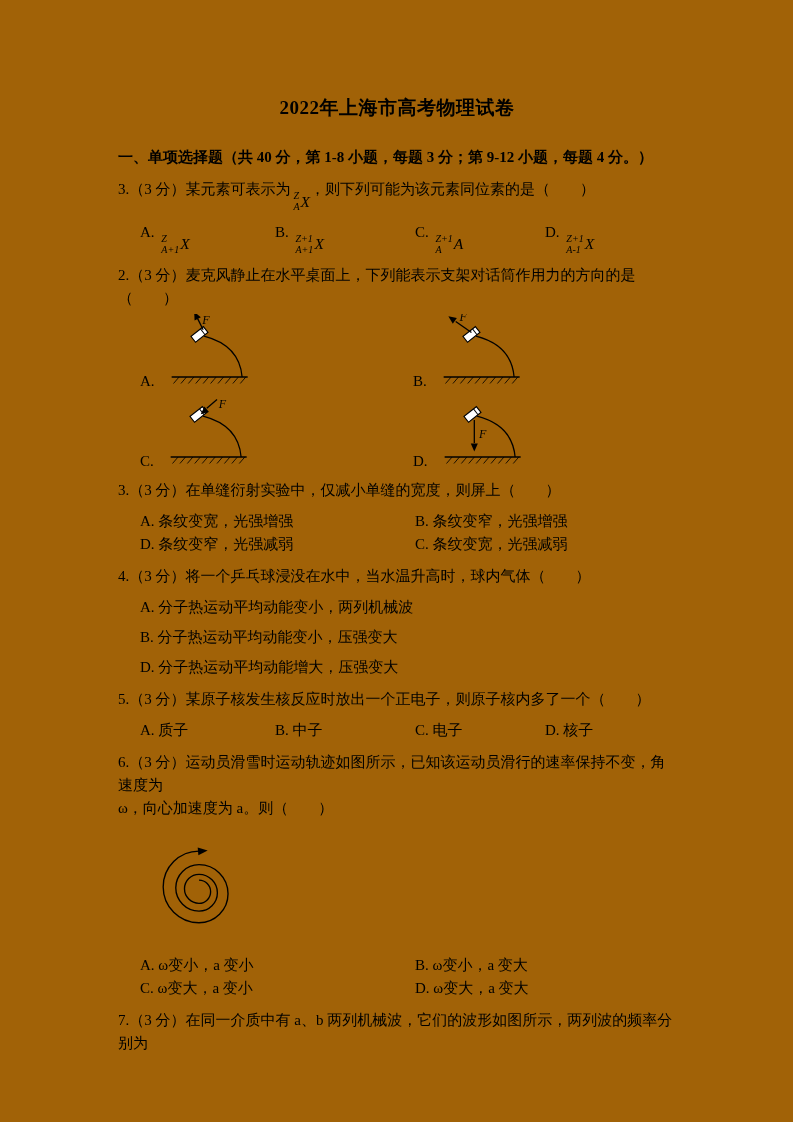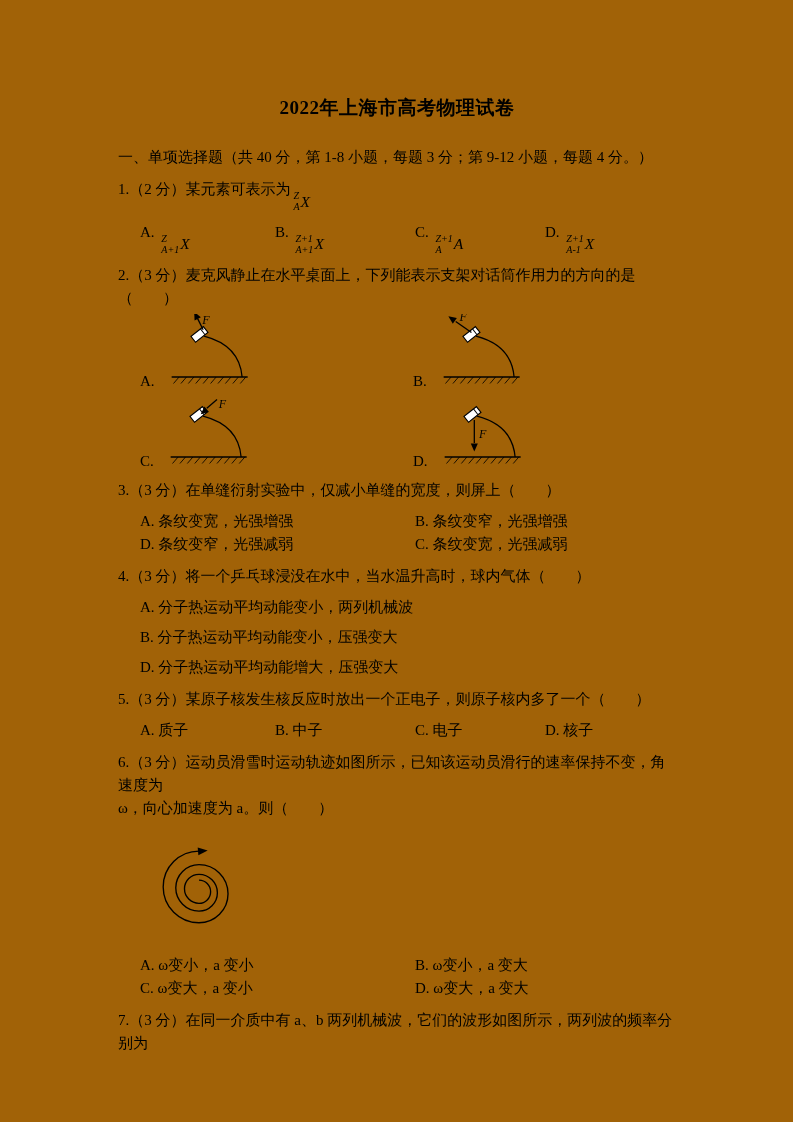--- a/index.html
+++ b/index.html
@@ -6,21 +6,21 @@
   html, body { background: #ffffff; }
   body {
     width: 793px; height: 1122px;
     font-family: "Liberation Serif", "DejaVu Serif", serif;
     color: #000;
   }
   .page { position: relative; width: 793px; height: 1122px; background: #a16207; overflow: hidden; }
   .content { padding: 96px 117px 0 118px; font-size: 15px; line-height: 23px; }
 
   .title { font-size: 19px; line-height: 24px; font-weight: bold; text-align: center; margin-bottom: 26px; letter-spacing: 0.5px; }
-  .section { font-weight: normal; margin-bottom: 9px; }
+  .section { font-weight: bold; margin-bottom: 9px; }
 
   .q { margin-bottom: 9px; }
   .stem { margin-bottom: 8px; }
   .stem.tight { margin-bottom: 4px; }
   .opts-indent { padding-left: 22px; }
 
   .row4 { display: flex; align-items: center; }
   .row4 .o1 { width: 135px; } .row4 .o2 { width: 140px; } .row4 .o3 { width: 130px; }
 
   .grid2 { display: grid; grid-template-columns: 275px 1fr; }
@@ -47,27 +47,27 @@
 <body>
 
 <div class="page">
   <div class="content">
 
     <h1 class="title">2022年上海市高考物理试卷</h1>
 
     <p class="section">一、单项选择题（共 40 分，第 1-8 小题，每题 3 分；第 9-12 小题，每题 4 分。）</p>
 
     <div class="q">
-      <p class="stem"><span>1.（2 分）某元素可表示为</span><span class="nuclide">
+      <p class="stem"><span>3.（3 分）某元素可表示为</span><span class="nuclide">
             <span class="scripts">
               <span class="sup">Z</span>
               <span class="sub">A</span>
             </span>
             <span class="sym">X</span>
-          </span></p>
+          </span><span>，则下列可能为该元素同位素的是（　　）</span></p>
       <div class="row4 opts-indent">
         <span class="opt o1"><span class="lbl">A.</span>&nbsp;<span class="nuclide">
               <span class="scripts">
                 <span class="sup">Z</span>
                 <span class="sub">A+1</span>
               </span>
               <span class="sym">X</span>
             </span></span>
         <span class="opt o2"><span class="lbl">B.</span>&nbsp;<span class="nuclide">
               <span class="scripts">

